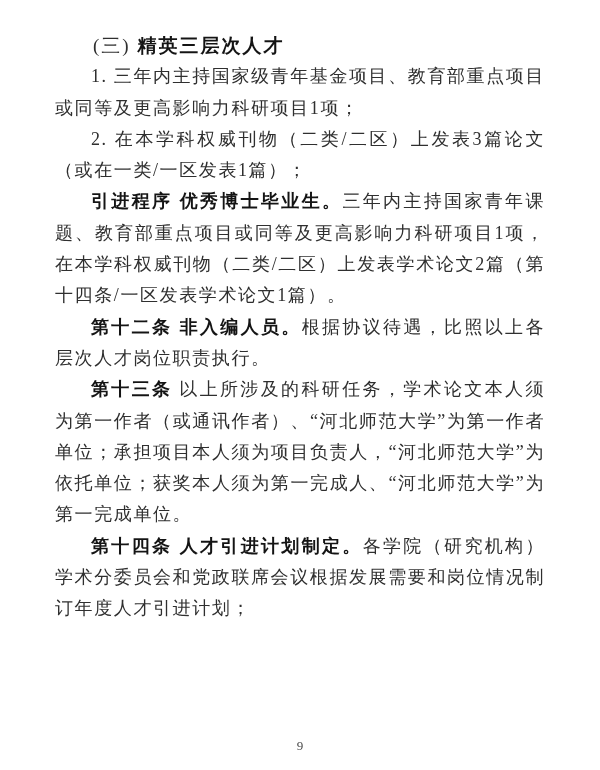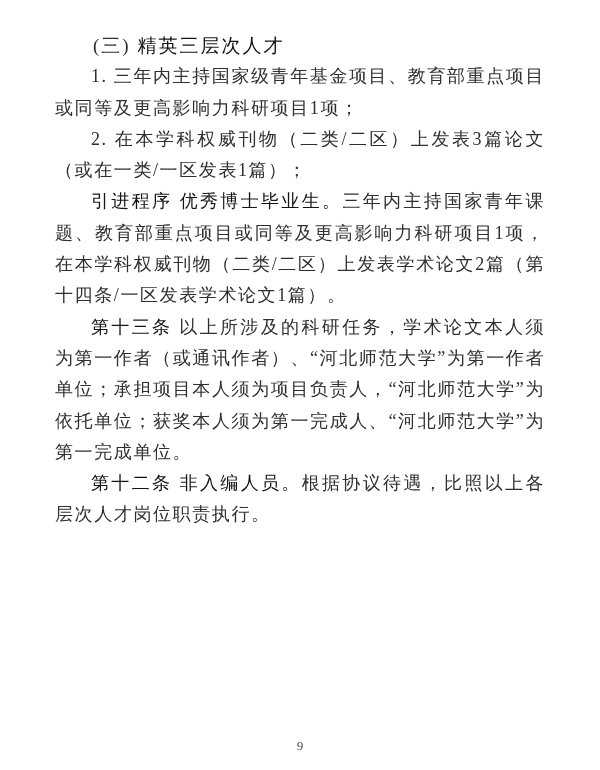--- a/index.html
+++ b/index.html
@@ -33,21 +33,21 @@
     text-align: left;
   }
   .doc p.chapter {
     text-align: center;
     text-indent: 0;
     margin: 7px 0;
     font-size: 19px;
   }
   .doc b.hei {
     font-family: "Liberation Sans", "DejaVu Sans", sans-serif;
-    font-weight: normal;
+    font-weight: bold;
     color: #141414;
   }
   .page-number {
     position: absolute;
     bottom: 16px;
     left: 0;
     right: 0;
     text-align: center;
     font-size: 13px;
     color: #4a4a4a;
@@ -56,17 +56,18 @@
 </style>
 </head>
 <body>
 
 <div class="page">
   <div class="doc">
       <p class="subheading"><span>(三) </span><b class="hei">精英三层次人才</b></p>
       <p class="body"><span>1. 三年内主持国家级青年基金项目、教育部重点项目或同等及更高影响力科研项目1项；</span></p>
       <p class="body"><span>2. 在本学科权威刊物（二类/二区）上发表3篇论文（或在一类/一区发表1篇）；</span></p>
       <p class="body"><b class="hei">引进程序 优秀博士毕业生。</b><span>三年内主持国家青年课题、教育部重点项目或同等及更高影响力科研项目1项，在本学科权威刊物（二类/二区）上发表学术论文2篇（第十四条/一区发表学术论文1篇）。</span></p>
+      <p class="body"><b class="hei">第十二条 非入编人员。</b><span>根据协议待遇，比照以上各层次人才岗位职责执行。</span></p>
       <p class="body"><b class="hei">第十三条</b><span> 以上所涉及的科研任务，学术论文本人须为第一作者（或通讯作者）、“河北师范大学”为第一作者单位；承担项目本人须为项目负责人，“河北师范大学”为依托单位；获奖本人须为第一完成人、“河北师范大学”为第一完成单位。</span></p>
-      <p class="body"><b class="hei">第十二条 非入编人员。</b><span>根据协议待遇，比照以上各层次人才岗位职责执行。</span></p>
+      <p class="body"><b class="hei">第十四条 人才引进计划制定。</b><span>各学院（研究机构）学术分委员会和党政联席会议根据发展需要和岗位情况制订年度人才引进计划；</span></p>
     </div>
   <div class="page-number">9</div>
 </div>
 
 </body></html>

